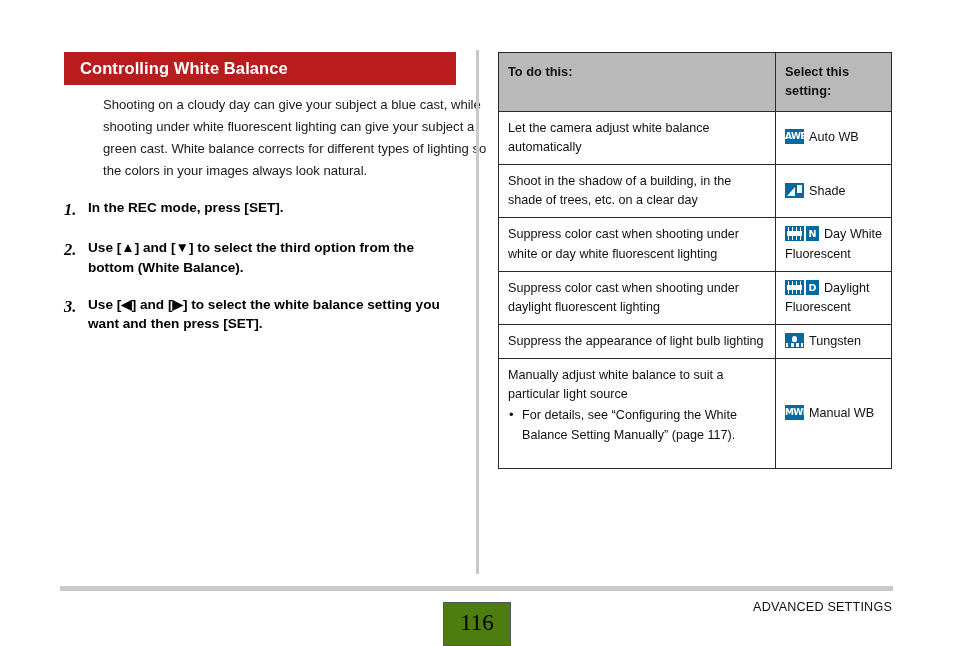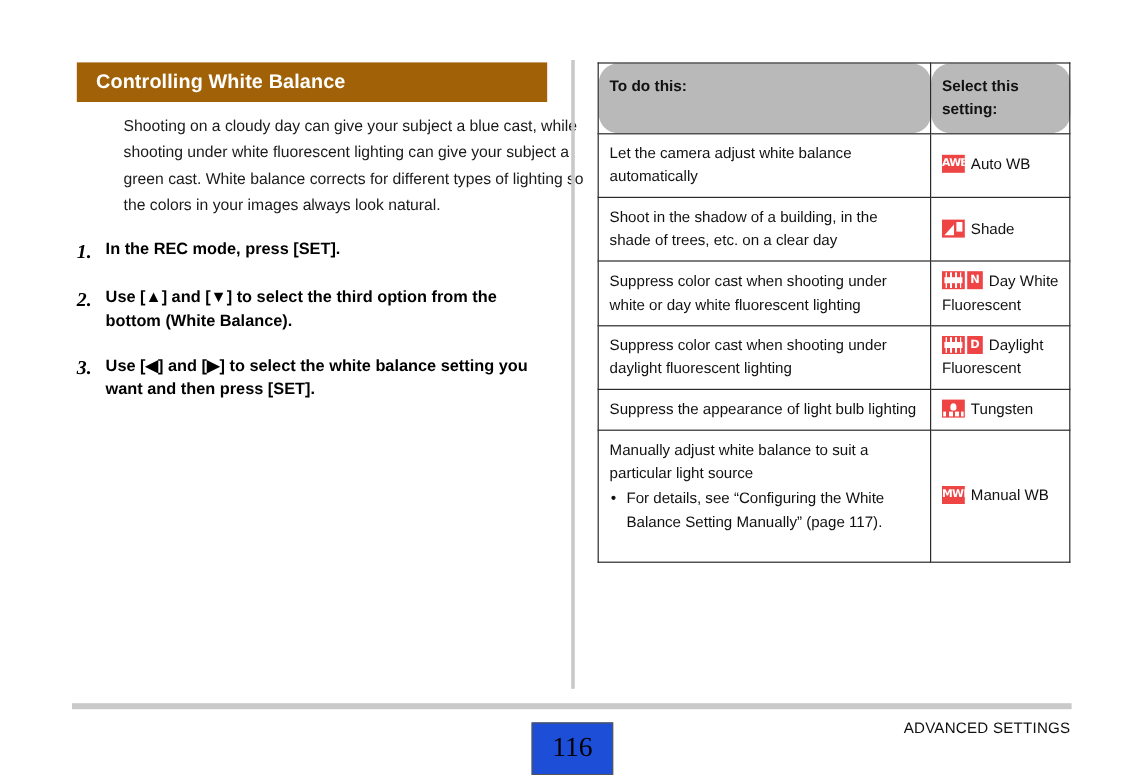--- a/index.html
+++ b/index.html
@@ -18,21 +18,21 @@
 
   
   #left-column {
     position: absolute;
     left: 64px;
     top: 52px;
     width: 392px;
   }
 
   #section-title-bar {
-    background: #a16207;
+    background: #b91c1c;
     color: #ffffff;
     font-size: 16.5px;
     font-weight: bold;
     padding: 7px 0 7px 16px;
     letter-spacing: 0.1px;
     line-height: 1.15;
   }
 
   #intro-paragraph {
     margin-top: 9px;
@@ -95,21 +95,20 @@
     line-height: 1.52;
     text-align: left;
     color: #111;
   }
   #wb-table thead th {
     background: #b9b9b9;
     font-weight: bold;
     font-size: 12.8px;
     padding: 9px 9px 10px 9px;
     vertical-align: top;
-    border-radius: 16px;
   }
   #wb-table td.desc-cell {
     padding: 7px 8px 7px 9px;
     font-weight: normal;
   }
   #wb-table td.setting-cell {
     padding: 7px 4px 7px 9px;
     white-space: normal;
   }
   col.col-desc { width: 277px; }
@@ -132,21 +131,21 @@
     left: 1px;
     top: -1px;
     font-size: 13px;
   }
 
   
   .wb-icon {
     display: inline-block;
     width: 19px;
     height: 15px;
-    background: #ef4444;
+    background: #0369a1;
     vertical-align: -3px;
     margin-right: 5px;
     position: relative;
     overflow: hidden;
   }
   .wb-icon.txt {
     color: #ffffff;
     font-family: "DejaVu Sans", sans-serif;
     font-size: 9px;
     font-weight: bold;
@@ -258,21 +257,21 @@
     background: #c9c9c9;
   }
   #page-number-box {
     position: absolute;
     left: 443px;
     top: 602px;
     width: 68px;
     height: 44px;
     border: 1.5px solid #555;
     box-sizing: border-box;
-    background: #1d4ed8;
+    background: #4d7c0f;
     font-family: "Liberation Serif", serif;
     font-size: 23px;
     color: #000;
     text-align: center;
     line-height: 40px;
   }
   #footer-chapter {
     position: absolute;
     right: 62px;
     top: 600px;

